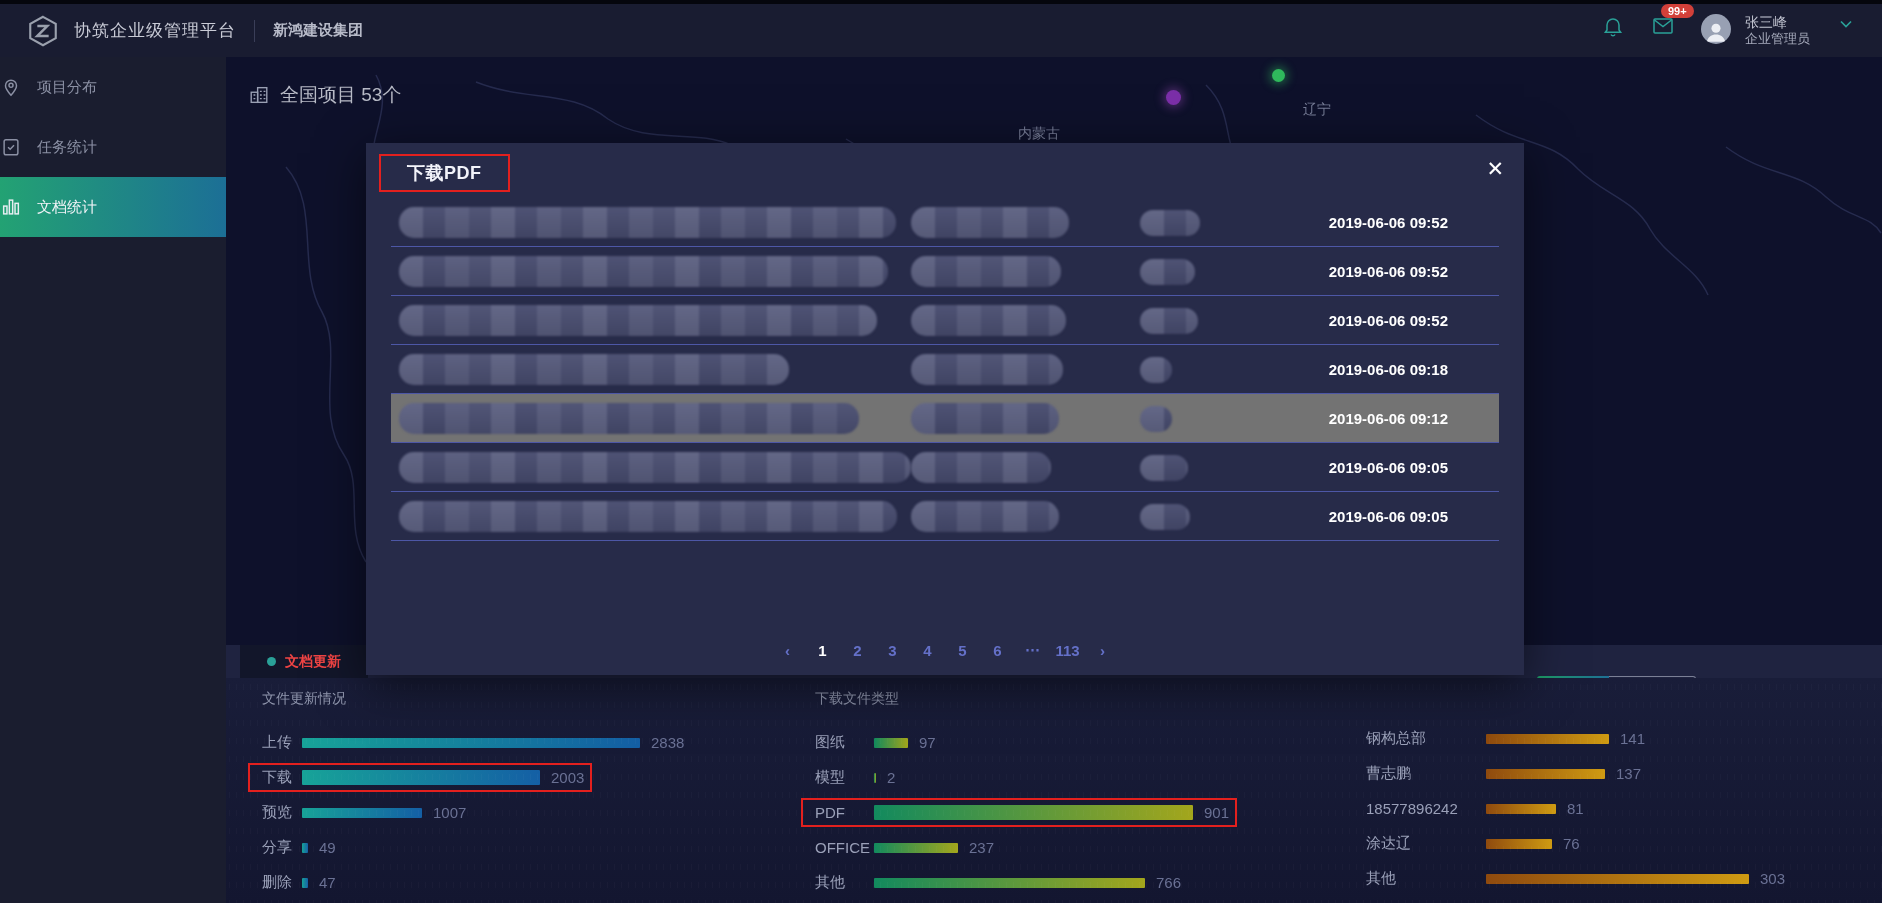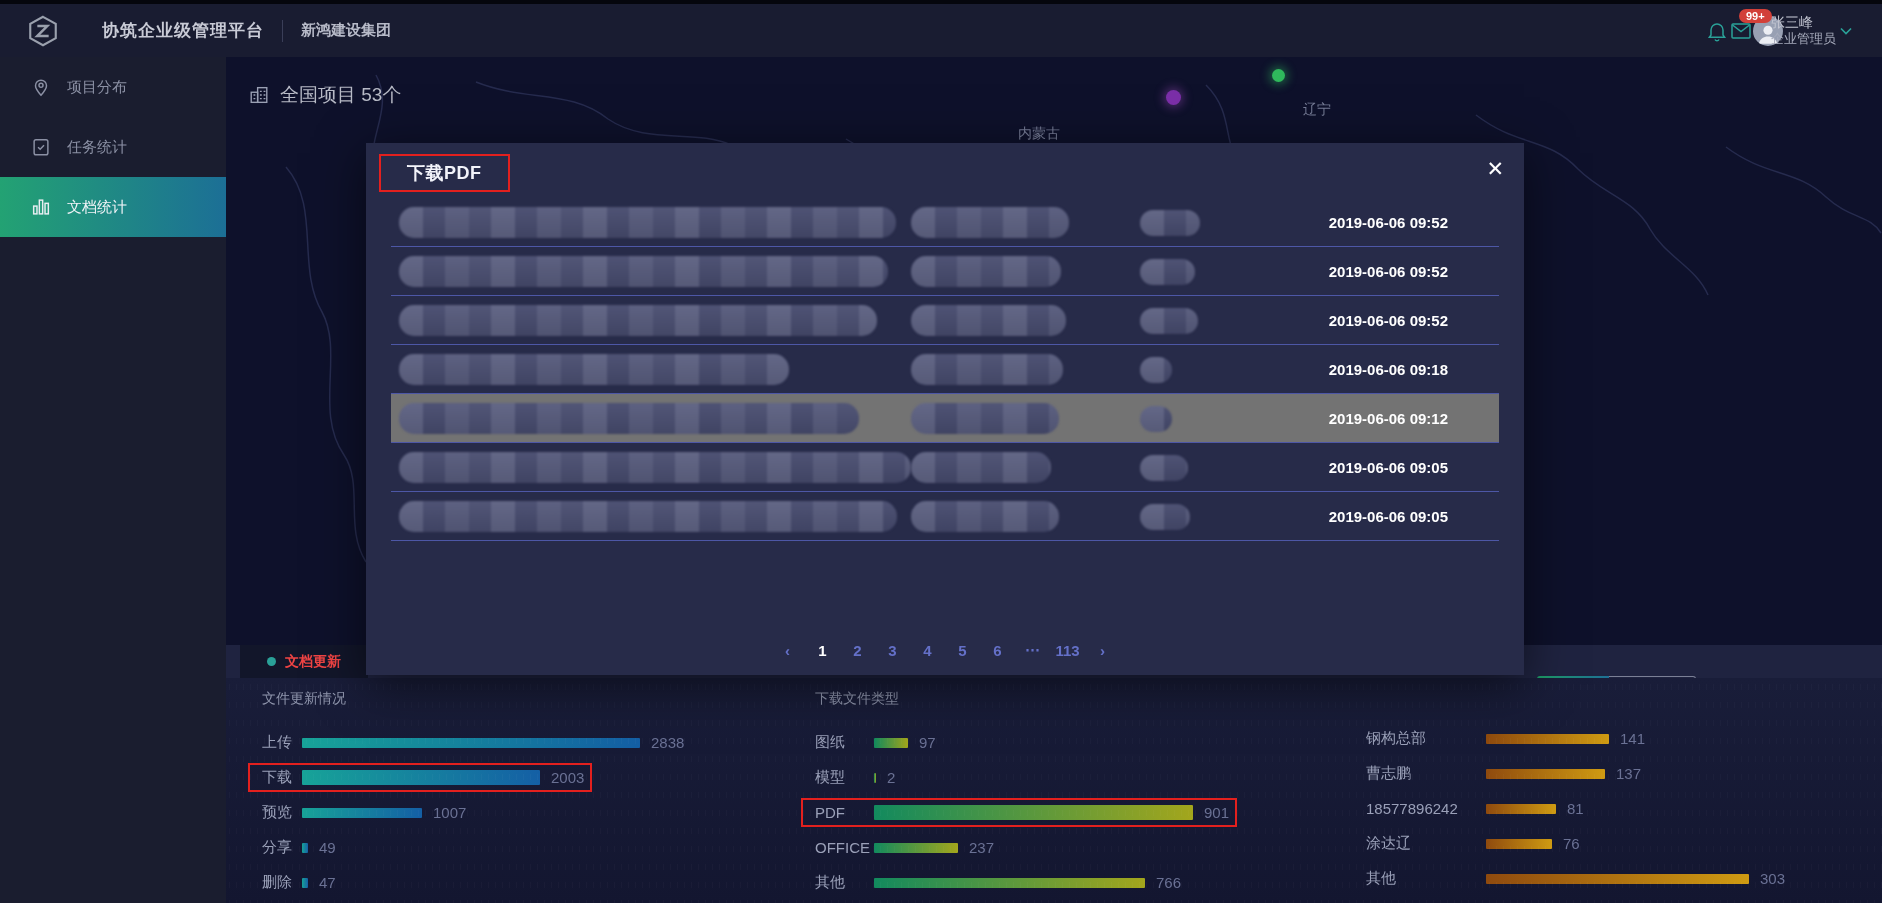--- a/index.html
+++ b/index.html
@@ -4,34 +4,34 @@
 <style>
   * { margin:0; padding:0; box-sizing:border-box; }
   html,body { background:#07080f; }
   body { font-family:"Liberation Sans", sans-serif; }
   #stage { position:relative; width:1882px; height:903px; overflow:hidden; background:#0c0f22; }
 
   
   .top-edge { position:absolute; top:0; left:0; right:0; height:4px; background:#05060d; z-index:30; }
   .header { position:absolute; top:4px; left:0; right:0; height:53px; background:#191c31; display:flex; align-items:center; padding:0 26px; z-index:25; }
   .logo { width:34px; height:34px; margin-right:14px; }
-  .app-title { font-size:17px; font-weight:bold; color:#c9cbd6; letter-spacing:1px;margin-left:28px; }
+  .app-title { font-size:17px; font-weight:normal; color:#c9cbd6; letter-spacing:1px; }
   .hdr-divider { width:1px; height:22px; background:#3a3e58; margin:0 18px; }
   .org-name { font-size:15px; font-weight:bold; color:#b7bac8; }
-  .hdr-right { margin-left:auto; display:flex; align-items:center; }
+  .hdr-right { margin-left:auto; display:flex; align-items:flex-start; gap:26px; }
   .hdr-icon { width:24px; height:24px; cursor:pointer; position:relative; }
   .badge { position:absolute; top:-10px; left:10px; background:#d24039; color:#fff; font-size:11px; font-weight:bold; padding:1px 7px; border-radius:9px; white-space:nowrap; }
   .avatar { width:30px; height:30px; border-radius:50%; background:#98a0b3; overflow:hidden; display:flex; align-items:flex-end; justify-content:center; }
   .user-block { line-height:1.25; margin-left:-12px; }
   .user-name { font-size:14px; color:#c3c6d2; }
   .user-role { font-size:13px; color:#a7abbc; }
 
   
   .sidebar { position:absolute; top:57px; left:0; bottom:0; width:226px; background:#1a1d2f; z-index:20; }
-  .side-item { height:60px; display:flex; align-items:center; gap:15px; padding-left:30px; color:#8b90a4; font-size:15px; cursor:pointer; }
+  .side-item { height:60px; display:flex; align-items:center; gap:15px; color:#8b90a4; font-size:15px; cursor:pointer; }
   .side-item .sicon { width:22px; height:22px; color:#8b90a4; }
   .side-item.active { background:linear-gradient(90deg,#23a273,#1c6f96); color:#f2f4f8; }
   .side-item.active .sicon { color:#e7eef2; }
 
   
   .main { position:absolute; top:57px; left:226px; right:0; bottom:0; background:#0e112b; }
   .map-area { position:absolute; top:0; left:0; right:0; height:588px; overflow:hidden; }
   .map-svg { position:absolute; top:0; left:0; }
   .proj-count { position:absolute; left:22px; top:25px; display:flex; align-items:center; gap:10px; color:#b7bac6; font-size:19px; }
   .proj-count svg { width:22px; height:22px; }

